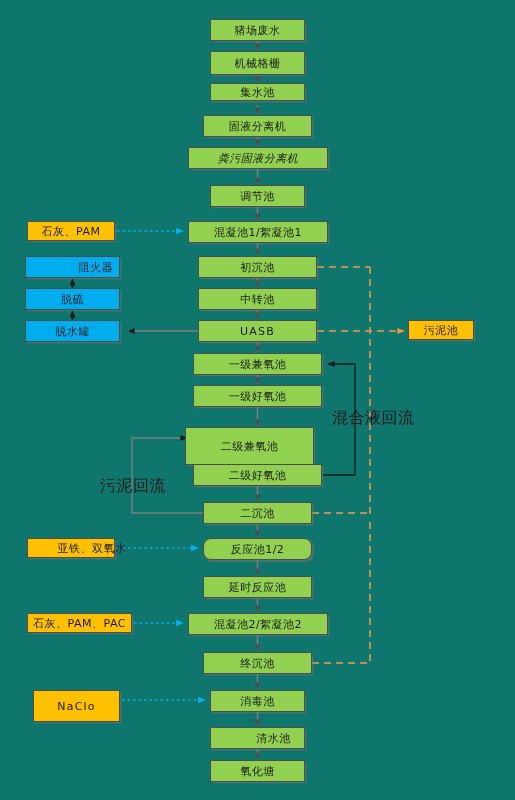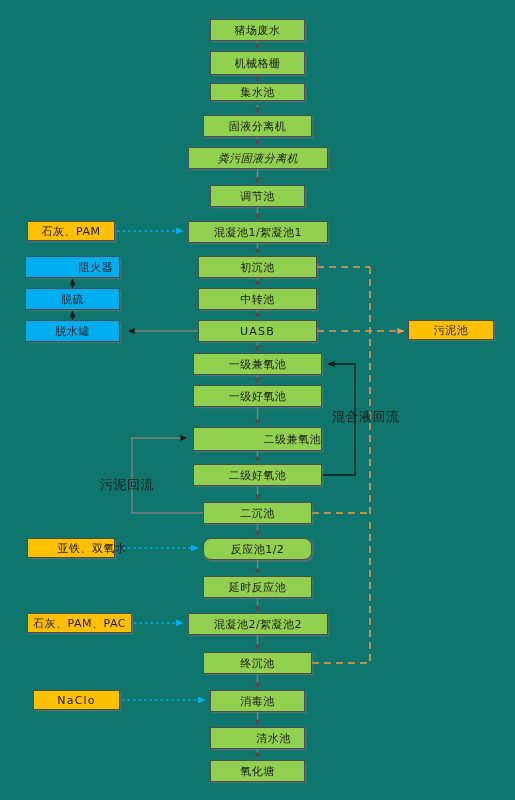--- a/index.html
+++ b/index.html
@@ -39,21 +39,21 @@
     color: #1a1a1a;
     white-space: nowrap;
     z-index: 3;
   }
   .node.green  { background: #92D050; }
   .node.blue   { background: #00AEEF; }
   .node.orange { background: #FFC000; }
   .node.orange span, .node.blue span { color: #1a1a1a; }
   .edge-label {
     position: absolute;
-    font-size: 13px;
+    font-size: 16px;
     color: #1a1a1a;
     white-space: nowrap;
     letter-spacing: 0.5px;
     z-index: 4;
   }
   .latin { letter-spacing: 1.2px; }
 </style>
 </head>
 <body>
 
@@ -160,21 +160,21 @@
       </div>
       <div class="node green" style="left: 198px; top: 320px; width: 119px; height: 22px;">
         <span class="latin">UASB</span>
       </div>
       <div class="node green" style="left: 193px; top: 353px; width: 129px; height: 22px;">
         <span>一级兼氧池</span>
       </div>
       <div class="node green" style="left: 193px; top: 385px; width: 129px; height: 22px;">
         <span>一级好氧池</span>
       </div>
-      <div class="node green" style="left: 193px; top: 427px; width: 129px; height: 24px; justify-content: flex-end;">
+      <div class="node green" style="left: 185px; top: 427px; width: 129px; height: 38px;">
         <span>二级兼氧池</span>
       </div>
       <div class="node green" style="left: 193px; top: 464px; width: 129px; height: 22px;">
         <span>二级好氧池</span>
       </div>
       <div class="node green" style="left: 203px; top: 502px; width: 109px; height: 22px;">
         <span>二沉池</span>
       </div>
       <div class="node green" style="left: 203px; top: 538px; width: 109px; height: 22px; border-radius: 8px;">
         <span>反应池1/2</span>
@@ -212,26 +212,26 @@
   <div id="nodes-reagent">
       <div class="node orange" style="left: 27px; top: 221px; width: 88px; height: 20px;">
         <span>石灰、PAM</span>
       </div>
       <div class="node orange" style="left: 27px; top: 538px; width: 88px; height: 20px; padding-left: 42px;">
         <span>亚铁、双氧水</span>
       </div>
       <div class="node orange" style="left: 27px; top: 613px; width: 105px; height: 20px; justify-content: center;">
         <span>石灰、PAM、PAC</span>
       </div>
-      <div class="node orange" style="left: 33px; top: 690px; width: 87px; height: 20px;">
+      <div class="node orange" style="left: 33px; top: 690px; width: 87px; height: 32px;">
         <span class="latin">NaClo</span>
       </div>
     </div>
   <div id="node-sludge">
-      <div class="node orange" style="left: 408px; top: 320px; width: 86px; height: 20px;">
+      <div class="node orange" style="left: 408px; top: 320px; width: 66px; height: 20px;">
         <span>污泥池</span>
       </div>
     </div>
   <div id="labels-edge">
       <div class="edge-label" style="left: 332px; top: 408px;">混合液回流</div>
       <div class="edge-label" style="left: 100px; top: 476px;">污泥回流</div>
     </div>
 
 </div>
 

